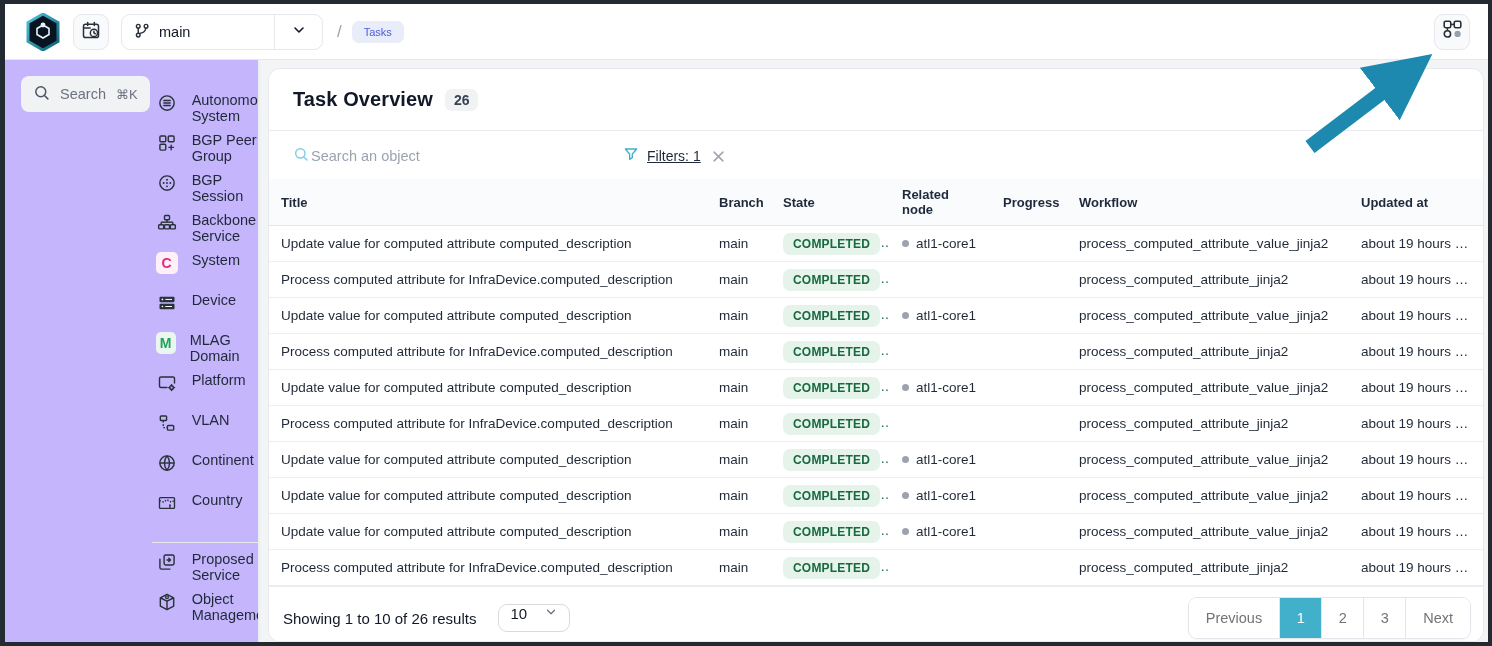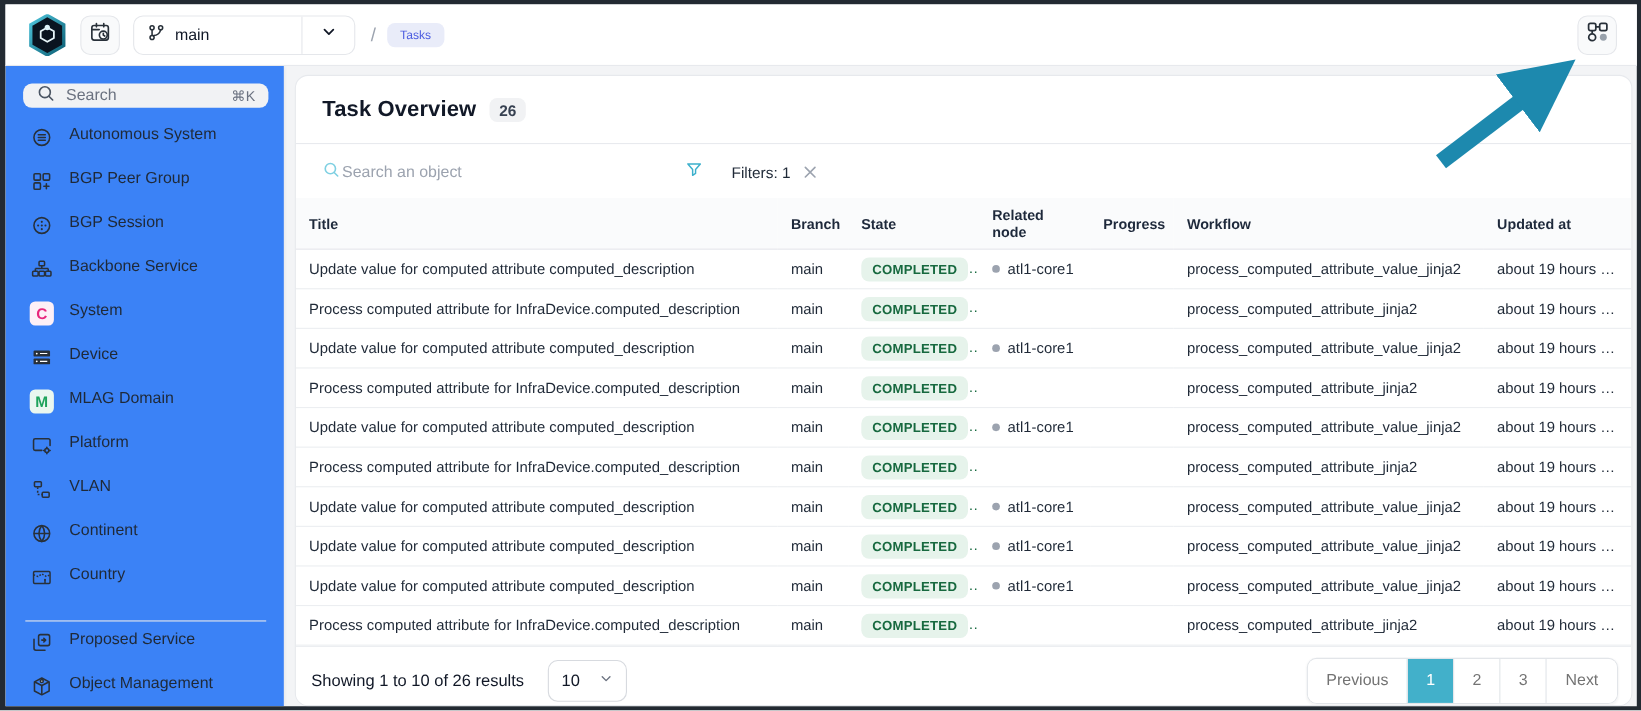--- a/index.html
+++ b/index.html
@@ -20,22 +20,22 @@
   .branch-main { display:flex; align-items:center; gap:8px; padding:0 12px; flex:1; font-size:14.5px; color:#111827; }
   .branch-caret { width:48px; border-left:1px solid #e5e7eb; display:flex; align-items:center; justify-content:center; }
   .crumb-sep { color:#9ca3af; font-size:17px; margin:0 10px 0 14px; font-weight:300; }
   .crumb-chip { background:#e9ecf9; color:#4c5ce0; font-size:11px; padding:5px 12px; border-radius:7px; }
   .topbar-right { margin-left:auto; }
 
   
   .workspace { flex:1; display:flex; overflow:hidden; }
 
   
-  .sidebar { width:253px; background:#3b82f6; box-shadow:1px 0 3px rgba(0,0,0,.05);
-             padding:16px 14px 0 16px; flex:0 0 auto; display:flex; flex-direction:column; overflow:hidden; }
+  .sidebar { width:253px; background:#c4b5fd; box-shadow:1px 0 3px rgba(0,0,0,.05);
+             padding:16px 14px 0 16px; flex:0 0 auto; display:flex; flex-direction:row; overflow:hidden; }
   .search-box { background:#f1f2f4; border-radius:8px; height:36px; display:flex; align-items:center;
                 padding:0 12px; gap:10px; color:#6b7280; cursor:pointer; }
   .search-box .ph { font-size:14.5px; color:#6b7280; flex:1; }
   .search-box .kbd { font-size:13px; color:#6b7280; }
   .nav { margin-top:16px; }
   .nav-item { height:40px; display:flex; align-items:flex-start; gap:14px; padding:0 6px; border-radius:8px;
               font-size:14.5px; font-weight:500; color:#1f2937; cursor:pointer; }
   .nav-icon { width:22px; height:22px; display:flex; align-items:center; justify-content:center; flex:0 0 auto; }
   .letter-badge { width:22px; height:22px; border-radius:5px; font-size:14px; font-weight:700;
                   display:flex; align-items:center; justify-content:center; }
@@ -44,42 +44,42 @@
   
   .main-card { flex:1; background:#fff; border:1px solid #e7e9ed; border-radius:12px;
                margin:8px 4px 0 10px; display:flex; flex-direction:column; overflow:hidden; }
   .card-header { padding:19px 24px; display:flex; align-items:center; gap:12px; border-bottom:1px solid #e8eaee; }
   .card-title { font-size:20px; font-weight:700; color:#111827; letter-spacing:.1px; }
   .count-badge { background:#f1f2f4; color:#374151; font-size:14px; font-weight:600;
                  padding:3px 9px; border-radius:7px; }
   .filter-row { padding:15px 24px 13px 24px; display:flex; align-items:center; gap:10px; }
   .obj-search { display:flex; align-items:center; gap:2px; width:210px; }
   .obj-search .ph { font-size:14.5px; color:#9ca3af; }
-  .filters-group { display:flex; align-items:center; gap:26px; margin-left:110px; cursor:pointer; }
+  .filters-group { display:flex; align-items:center; gap:8px; margin-left:110px; cursor:pointer;text-decoration:underline; }
   .filters-label { font-size:14px; color:#1f2937; }
 
   
   table { width:100%; border-collapse:collapse; table-layout:fixed; }
   col.c-title{width:438px} col.c-branch{width:64px} col.c-state{width:119px}
   col.c-node{width:101px} col.c-prog{width:76px} col.c-wf{width:282px} col.c-upd{width:auto}
   thead th { background:#fafbfc; text-align:left; font-size:13px; font-weight:700; color:#1e293b;
              padding:8px 12px; border-bottom:1px solid #e5e7eb; }
   tbody td { font-size:13.5px; color:#1f2937; padding:0 12px; height:36px; border-bottom:1px solid #eceef1;
              white-space:nowrap; overflow:hidden; text-overflow:ellipsis; }
   .state-badge { display:inline-block; background:#e6f3eb; color:#17693f; font-size:12px; font-weight:700;
                  padding:4px 10px; border-radius:7px; letter-spacing:.2px; }
   .node-cell { display:flex; align-items:center; gap:7px; }
   .node-dot { width:7px; height:7px; border-radius:50%; background:#9ca3af; flex:0 0 auto; }
 
   
   .card-footer { margin-top:auto; border-top:1px solid #e8eaee; padding:10px 12px; display:flex;
                  align-items:center; gap:22px; background:#fff; }
   .results-summary { font-size:15px; color:#111827; padding-left:2px; }
-  .page-size { width:72px; height:38px; border:1px solid #d7dadf; border-radius:9px; display:flex;
-               align-items:center; justify-content:space-between; padding:0 11px; font-size:15px;
+  .page-size { width:72px; height:28px; border:1px solid #d7dadf; border-radius:9px; display:flex;
+               align-items:flex-start; justify-content:space-between; padding:0 11px; font-size:15px;
                color:#111827; cursor:pointer; background:#fff; }
   .pagination { margin-left:auto; display:flex; border:1px solid #e2e5e9; border-radius:9px;
                 overflow:hidden; box-shadow:0 1px 2px rgba(0,0,0,.04); }
   .page-btn { height:40px; min-width:42px; padding:0 17px; background:#fff; border:none;
               border-left:1px solid #e2e5e9; font-size:14.5px; color:#737373; cursor:pointer;
               display:flex; align-items:center; justify-content:center; font-family:inherit; }
   .page-btn:first-child { border-left:none; }
   .page-btn.num { padding:0; }
   .page-btn.active { background:#42b0ca; color:#fff; }
 

